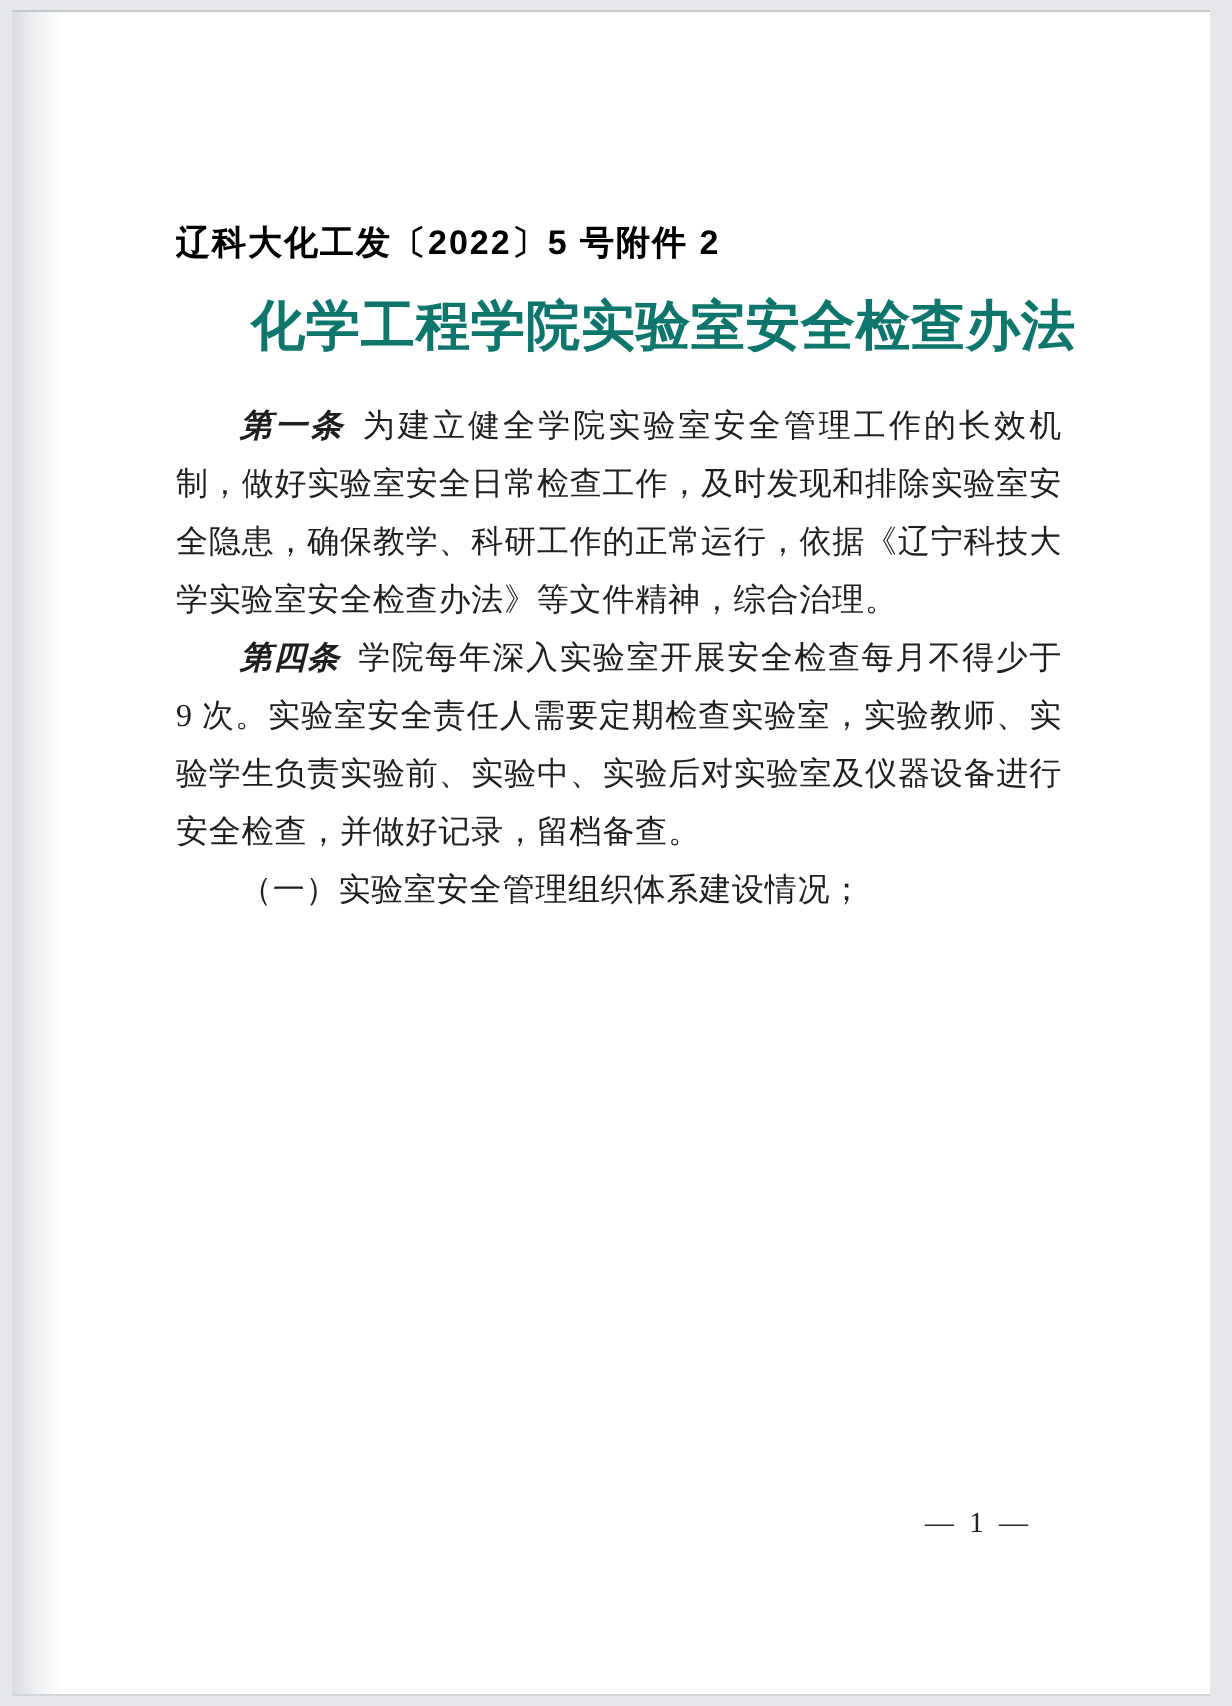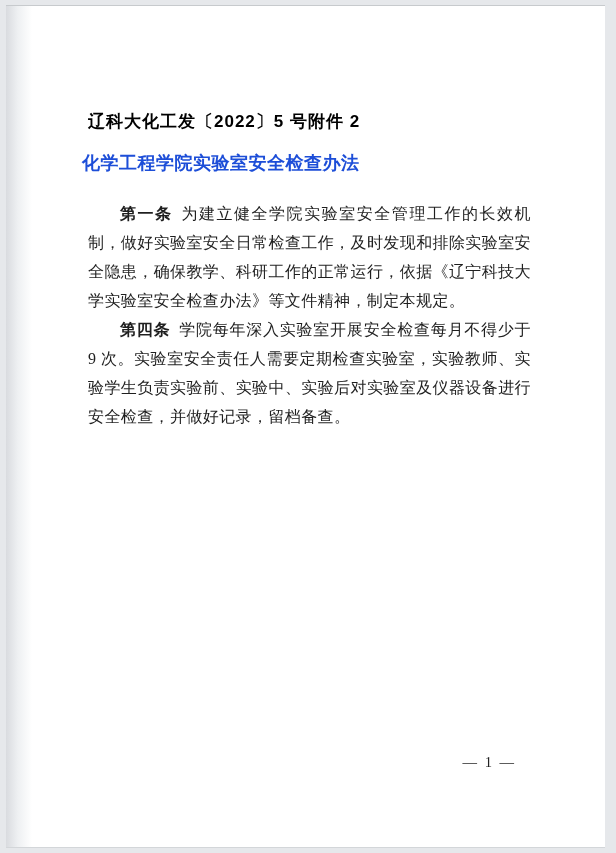--- a/index.html
+++ b/index.html
@@ -50,27 +50,27 @@
     letter-spacing: 1px;
     color: #000;
     white-space: nowrap;
   }
   .title {
     position: absolute;
     left: 76px;
     top: 140px;
     width: 456px;
     margin: 0;
-    text-align: left;
+    text-align: right;
     font-family: "Liberation Serif", "DejaVu Serif", serif;
     font-weight: 700;
-    font-size: 18px;
+    font-size: 27px;
     line-height: 34px;
     letter-spacing: 0.5px;
-    color: #1d4ed8;
+    color: #0f766e;
     white-space: nowrap;
   }
   .body-text {
     position: absolute;
     left: 82px;
     top: 193px;
     width: 443px;
     color: var(--text);
   }
   .para {
@@ -78,20 +78,21 @@
     font-size: 16px;
     line-height: 29px;
     letter-spacing: 0.4px;
     text-indent: 2em;
     text-align: justify;
     text-justify: inter-ideograph;
   }
   .lead {
     font-weight: 700;
     margin-right: 0.55em;
+    font-style: italic;
   }
   .lead:empty { display: none; margin: 0; }
   .footer {
     position: absolute;
     left: 0;
     top: 748px;
     width: 510px;
     text-align: right;
     font-size: 14.5px;
     letter-spacing: 2px;
@@ -100,23 +101,24 @@
   }
 </style>
 </head>
 <body>
 
 <div class="stage">
   <div class="page">
     <div class="doc-number">辽科大化工发〔2022〕5 号附件 2</div>
     <h1 class="title">化学工程学院实验室安全检查办法</h1>
     <div class="body-text">
-  <p class="para"><b class="lead">第一条</b><span>为建立健全学院实验室安全管理工作的长效机制，做好实验室安全日常检查工作，及时发现和排除实验室安全隐患，确保教学、科研工作的正常运行，依据《辽宁科技大学实验室安全检查办法》等文件精神，制定本规定。</span></p>
+  <p class="para"><b class="lead">第一条</b><span>为建立健全学院实验室安全管理工作的长效机制，做好实验室安全日常检查工作，及时发现和排除实验室安全隐患，确保教学、科研工作的正常运行，依据《辽宁科技大学实验室安全检查办法》等文件精神，综合治理。</span></p>
 
 
 
   <p class="para"><b class="lead">第四条</b><span>学院每年深入实验室开展安全检查每月不得少于 9 次。实验室安全责任人需要定期检查实验室，实验教师、实验学生负责实验前、实验中、实验后对实验室及仪器设备进行安全检查，并做好记录，留档备查。</span></p>
 
 
+  <p class="para"><span>（一）实验室安全管理组织体系建设情况；</span></p>
 </div>
     <div class="footer">— 1 —</div>
   </div>
 </div>
 
 </body></html>

